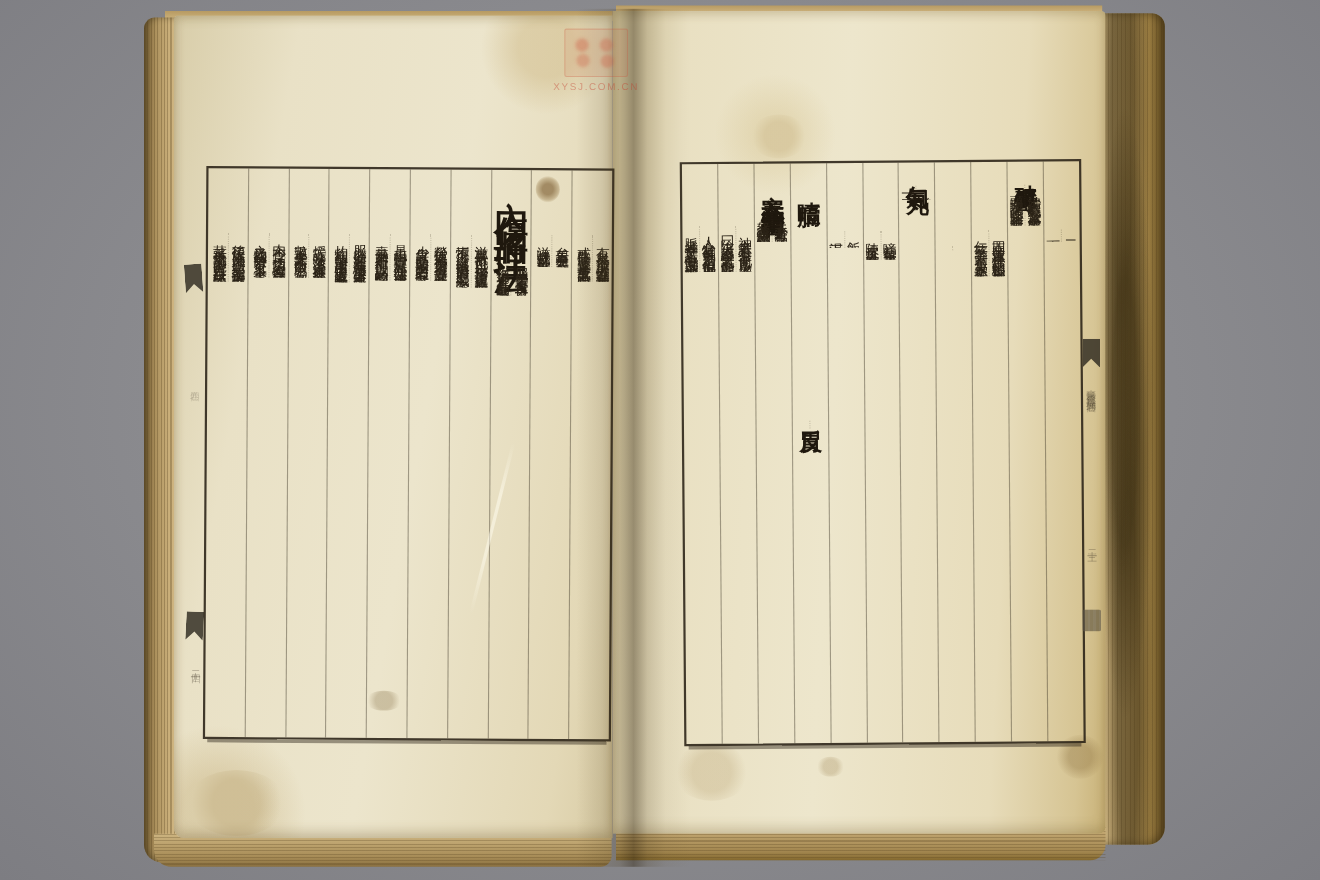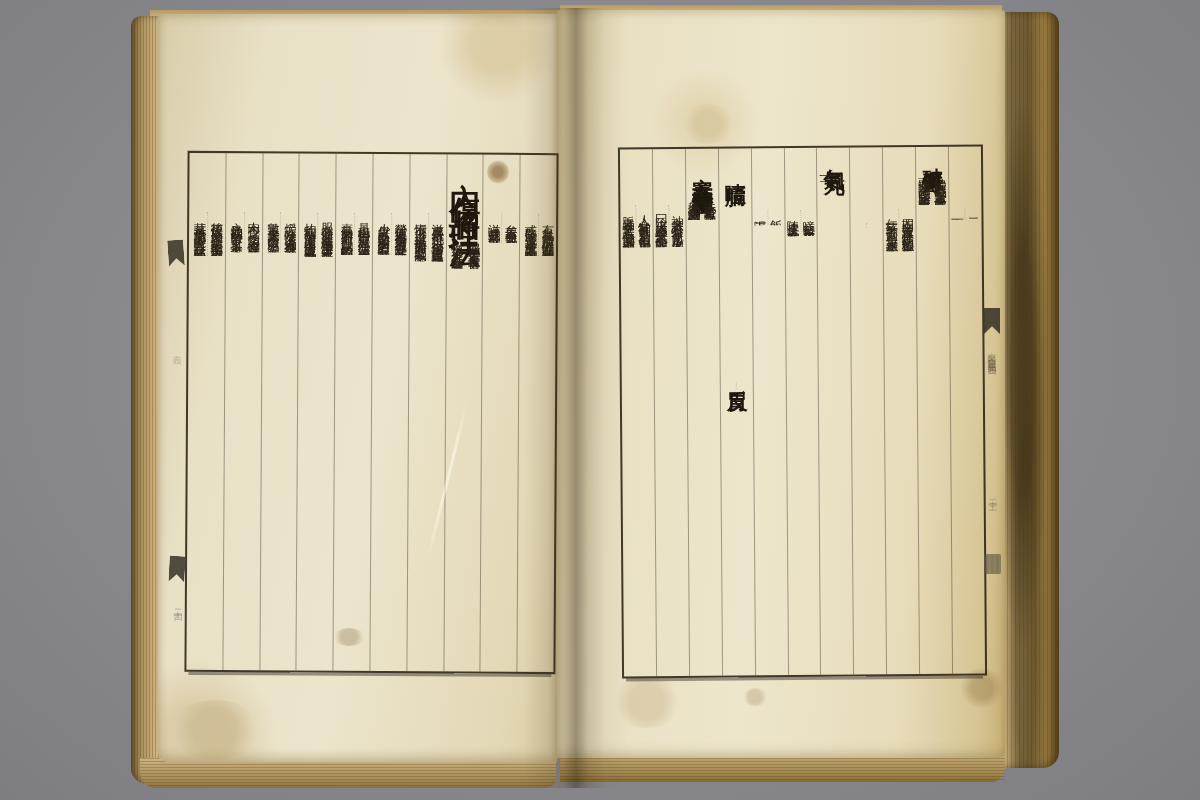--- a/index.html
+++ b/index.html
@@ -300,14 +300,18 @@
 
   <div class="banxin banxin-left">
     <div class="fishtail" style="left:4px;top:90px;transform:rotate(-4deg);"></div>
     <div class="bx-text bx-faint" style="left:8px;top:198px;">卷四</div>
     <div class="fishtail" style="left:5px;top:406px;transform:rotate(3deg);"></div>
     <div class="bx-text" style="left:9px;top:452px;">二十四</div>
   </div>
 
   <div class="gutter"></div>
 
+  <div class="watermark">
+    <div class="wm-seal"></div>
+    <div class="wm-text">XYSJ.COM.CN</div>
+  </div>
 
 </div>
 
 </body></html>

